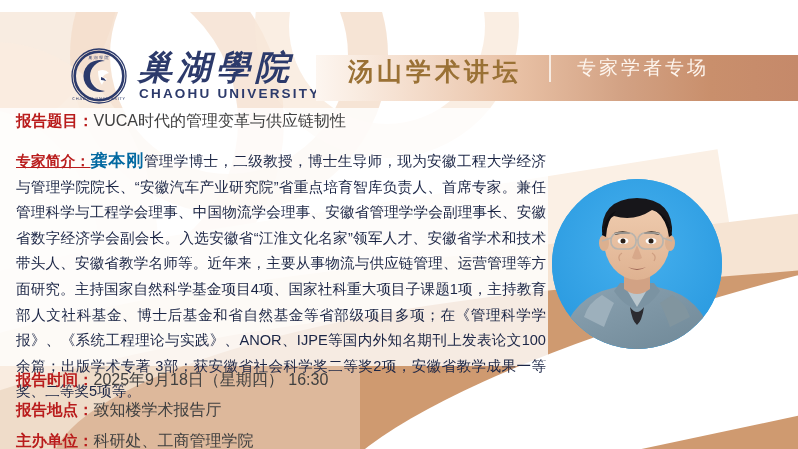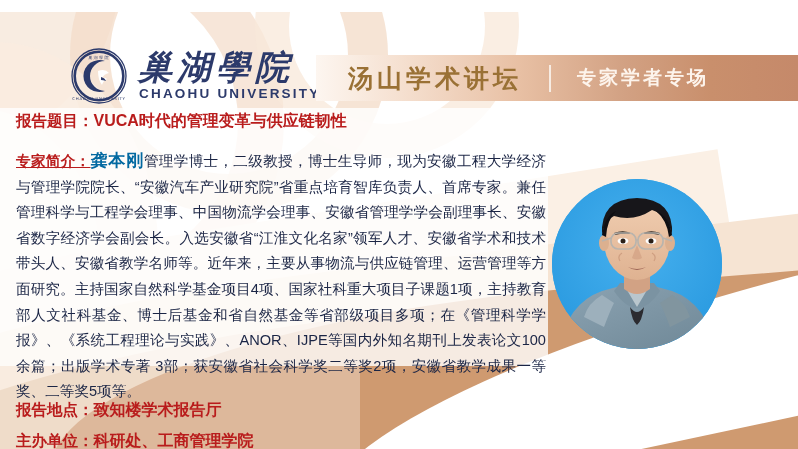--- a/index.html
+++ b/index.html
@@ -178,21 +178,21 @@
     left: 316px; top: 43px;
     width: 482px; height: 46px;
     background: linear-gradient(90deg,
         #fdf6f0 0%,
         #f6e2d3 16%,
         #e8c0a4 42%,
         #d2a183 64%,
         #c98f6c 82%,
         #c5896a 100%);
     display: flex;
-    align-items: center;
+    align-items: flex-start;
     z-index: 4;
   }
   .banner-main {
     margin-left: 32px;
     font-family: "Liberation Serif", "DejaVu Serif", serif;
     font-size: 25px;
     font-weight: 700;
     letter-spacing: 4px;
     color: #9a7135;
     white-space: nowrap;
@@ -201,39 +201,39 @@
     width: 2px;
     height: 27px;
     background: #f7ece3;
     margin-left: 27px;
     flex: none;
   }
   .banner-sub {
     margin-left: 26px;
     font-family: "Liberation Serif", "DejaVu Serif", serif;
     font-size: 19px;
-    font-weight: 700;
+    font-weight: 400;
     letter-spacing: 3px;
     color: #fdf4ec;
     white-space: nowrap;
   }
 
   
   .content {
     position: absolute;
     inset: 0;
     z-index: 6;
   }
   .label {
     color: #b91c1c;
     font-weight: 700;
   }
   .val-strong {
-    color: #b91c1c;
-    font-weight: 700;
+    color: #404040;
+    font-weight: 400;
   }
 
   .row-title {
     position: absolute;
     left: 16px; top: 98px;
     font-size: 15.5px;
     line-height: 22px;
     white-space: nowrap;
   }
   .row-title .val-strong { font-size: 16px; }
@@ -329,20 +329,23 @@
   <div class="content">
 
     <div class="row-title">
       <span class="label">报告题目：</span><span class="val-strong">VUCA时代的管理变革与供应链韧性</span>
     </div>
 
     <div class="bio">
       <span class="label">专家简介：</span><span class="name">龚本刚</span><span class="bio-body">管理学博士，二级教授，博士生导师，现为安徽工程大学经济与管理学院院长、“安徽汽车产业研究院”省重点培育智库负责人、首席专家。兼任管理科学与工程学会理事、中国物流学会理事、安徽省管理学学会副理事长、安徽省数字经济学会副会长。入选安徽省“江淮文化名家”领军人才、安徽省学术和技术带头人、安徽省教学名师等。近年来，主要从事物流与供应链管理、运营管理等方面研究。主持国家自然科学基金项目4项、国家社科重大项目子课题1项，主持教育部人文社科基金、博士后基金和省自然基金等省部级项目多项；在《管理科学学报》、《系统工程理论与实践》、ANOR、IJPE等国内外知名期刊上发表论文100余篇；出版学术专著 3部；获安徽省社会科学奖二等奖2项，安徽省教学成果一等奖、二等奖5项等。</span>
     </div>
 
+    <div class="row-info row-time">
+      <span class="label">报告时间：</span><span class="val-strong">2025年9月18日（星期四） 16:30</span>
+    </div>
 
     <div class="row-info row-place">
       <span class="label">报告地点：</span><span class="val-strong">致知楼学术报告厅</span>
     </div>
 
     <div class="row-info row-host">
       <span class="label">主办单位：</span><span class="val-strong">科研处、工商管理学院</span>
     </div>
   </div>
 

